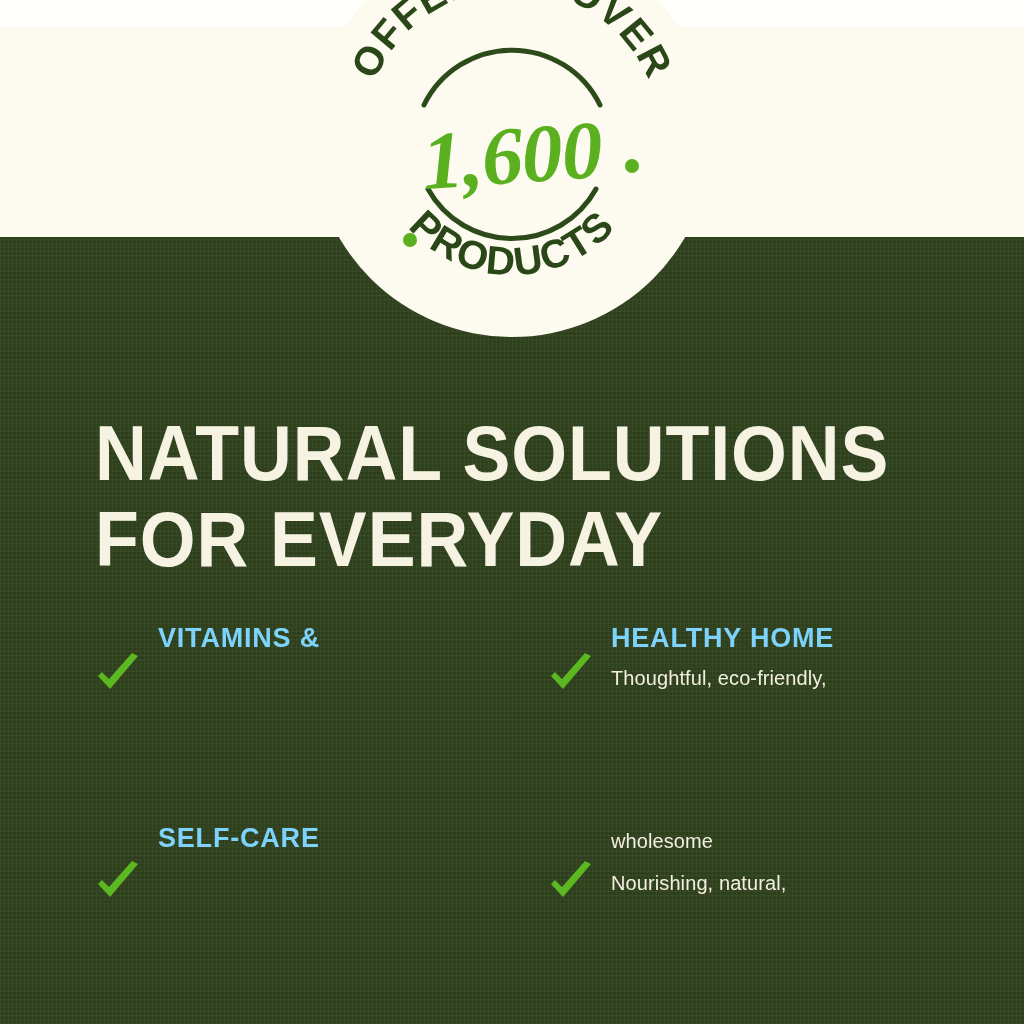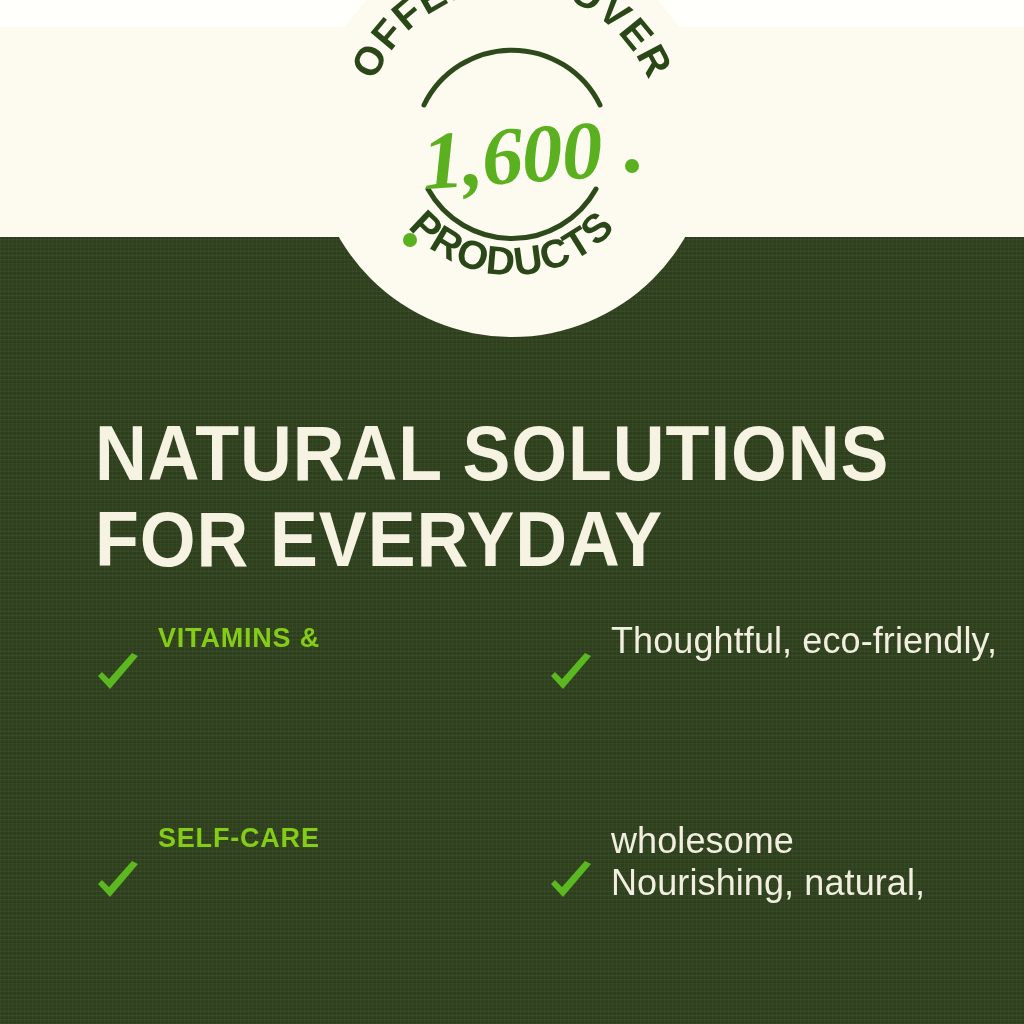--- a/index.html
+++ b/index.html
@@ -136,33 +136,33 @@
   .feature-check svg { display: block; width: 46px; height: 46px; }
 
   .feature-body {
     position: absolute;
     left: 63px;
     top: 0;
     width: 370px;
   }
 
   .feature-title {
-    color: #84cc16;
+    color: #7dd3fc;
     font-family: "Liberation Sans", sans-serif;
     font-weight: bold;
     font-size: 27px;
     line-height: 37px;
     letter-spacing: 0.8px;
   }
 
   .feature-desc {
     color: #f2efe0;
     font-family: "Liberation Sans", sans-serif;
     font-weight: normal;
-    font-size: 36px;
+    font-size: 20px;
     line-height: 42px;
     letter-spacing: 0.1px;
   }
   .feature-desc .dl { display: block; white-space: nowrap; }
 </style>
 </head>
 <body>
 
 <div id="banner">
 
@@ -221,20 +221,23 @@
       </div>
     </div>
 
     <div class="feature col-right row-top">
       <span class="feature-check">
         <svg viewBox="0 0 46 46" xmlns="http://www.w3.org/2000/svg">
           <path d="M 3,24 L 15,37 L 43,4 L 37,1 L 14,27 L 7,20 Z" fill="#5cb820"></path>
         </svg>
       </span>
       <div class="feature-body">
+        <div class="feature-title">
+          <span>HEALTHY HOME</span>
+        </div>
         <div class="feature-desc">
           <span class="dl">Thoughtful, eco-friendly,</span>
         </div>
       </div>
     </div>
 
     <div class="feature col-left row-bottom">
       <span class="feature-check">
         <svg viewBox="0 0 46 46" xmlns="http://www.w3.org/2000/svg">
           <path d="M 3,24 L 15,37 L 43,4 L 37,1 L 14,27 L 7,20 Z" fill="#5cb820"></path>

